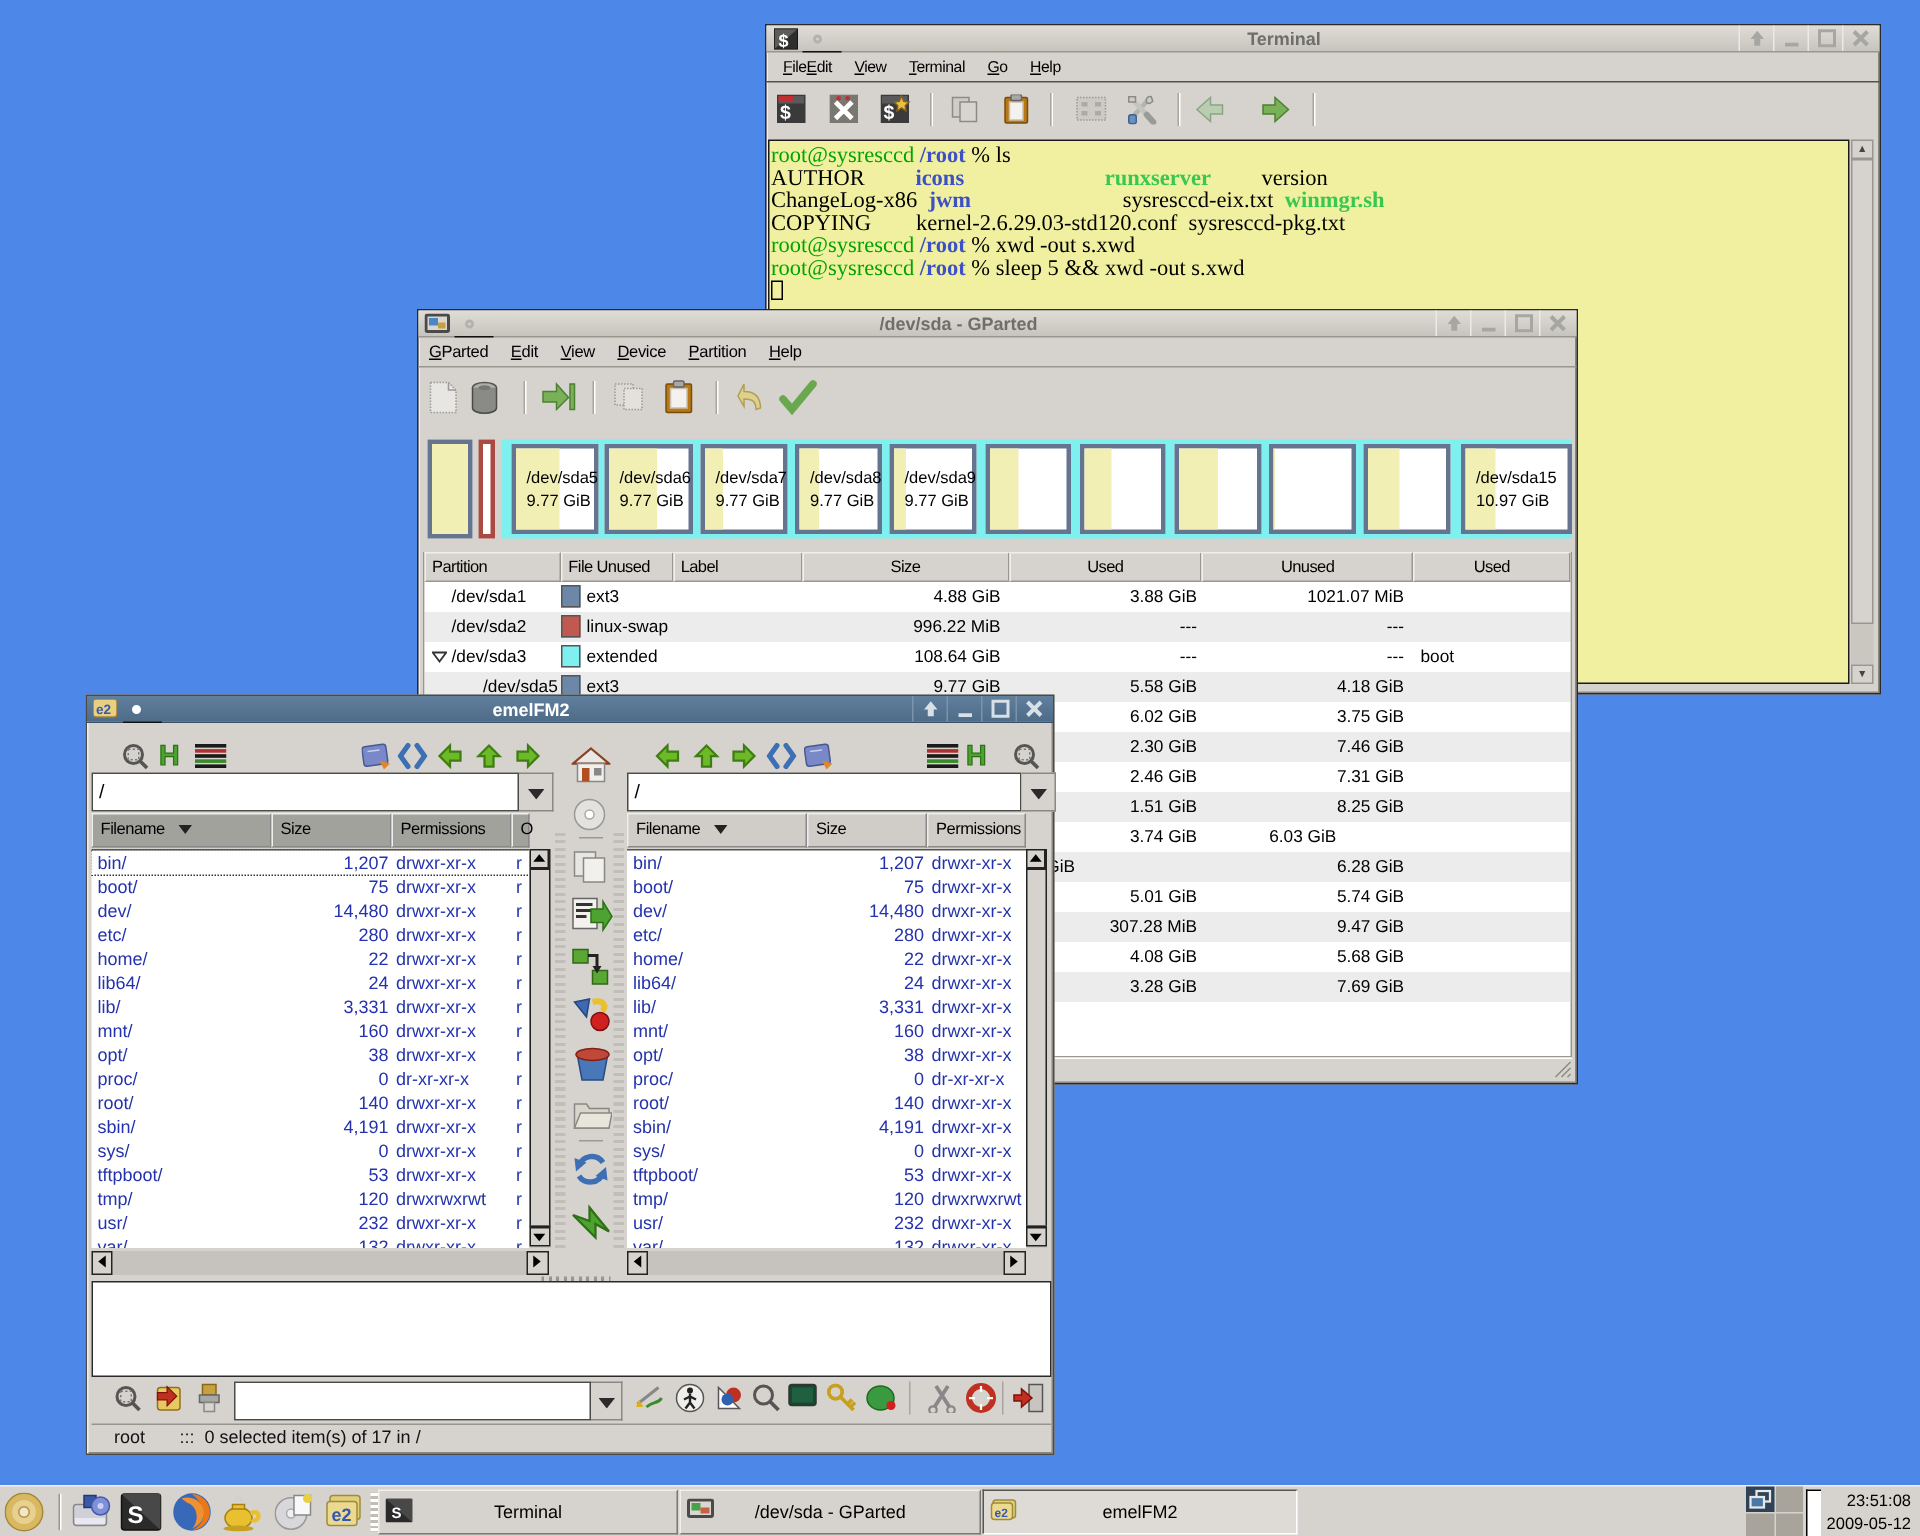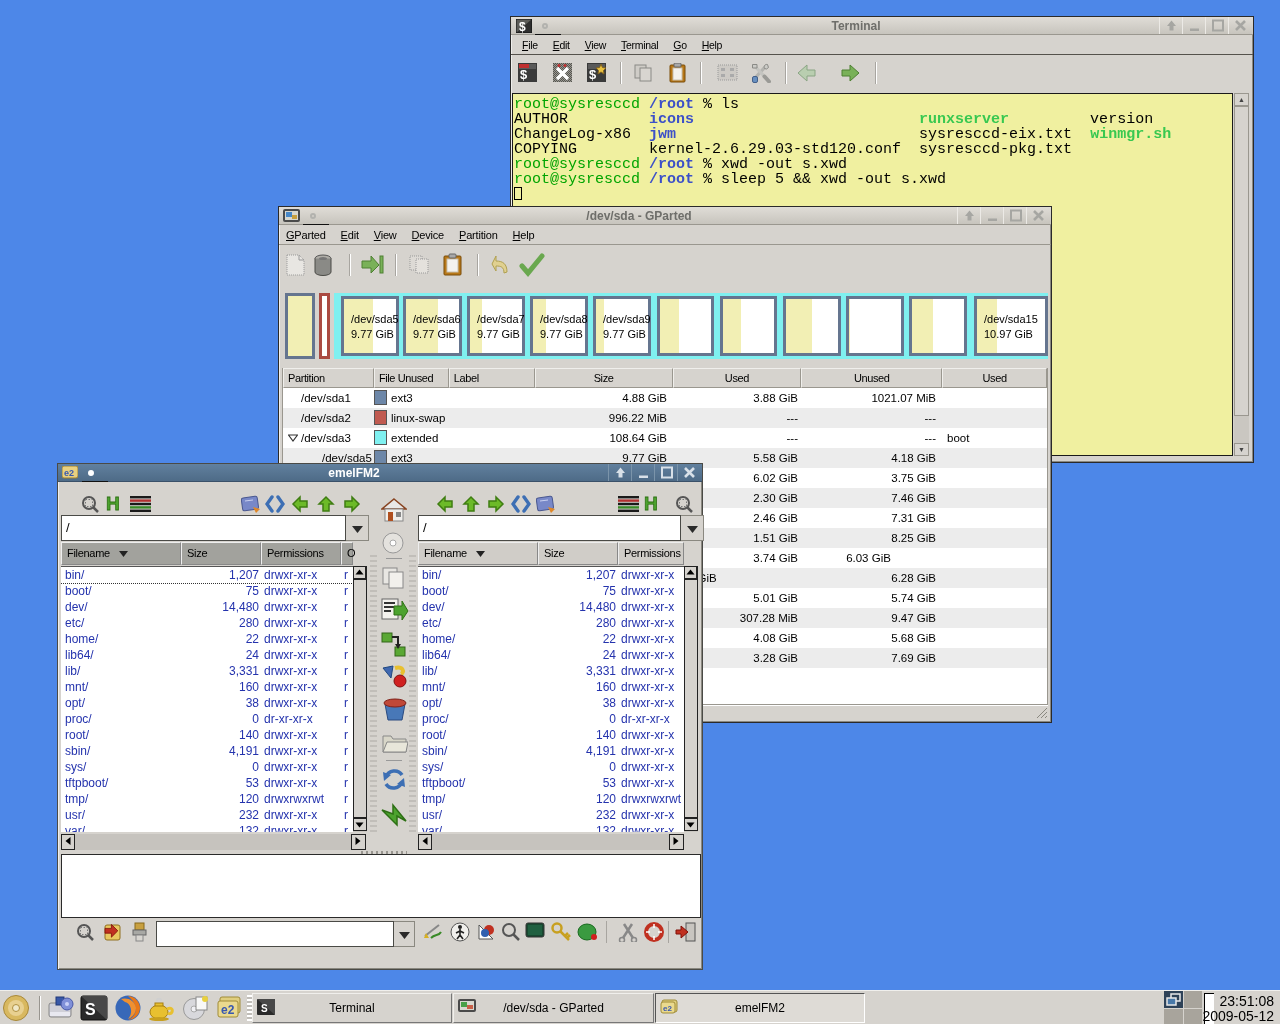--- a/index.html
+++ b/index.html
@@ -3,21 +3,21 @@
 *{margin:0;padding:0;box-sizing:border-box}
 html,body{width:1280px;height:1024px;overflow:hidden}
 body{background:#4d87e8;font-family:"Liberation Sans",sans-serif;position:relative}
 .win{position:absolute;background:#d6d3ce;border:1px solid #2a2a2a;box-shadow:inset 1px 1px 0 #f0efec,inset -1px -1px 0 #8a8880}
 .tbar{height:18px;display:flex;align-items:center;background:linear-gradient(#e0ddd7,#c7c4bd);border-bottom:1px solid #9a978f;position:relative}
 .tbar .ttl{position:absolute;left:44px;right:96px;text-align:center;font-weight:bold;font-size:12px;color:#6e6e6a}
 .tbtns{position:absolute;right:2px;top:0;height:17px;display:flex}
 .tbtn{width:23px;height:17px;border-left:1px solid #eceae6}
 .menu{display:flex;font-size:12px;color:#000;align-items:center}
 .menu u{text-decoration:underline}
-.mono{font-family:Liberation Mono, monospace}
+.mono{font-family:Liberation Serif, serif}
 .abs{position:absolute}
 svg{display:block}
 .gpr{display:flex;height:20px;line-height:20px;font-size:11.5px;white-space:nowrap}
 .ehdr{position:absolute;top:0;height:23px;border:1px solid #888;border-top-color:#eee;border-left-color:#eee;font-size:11px;letter-spacing:-0.3px;line-height:21px;padding-left:5px;color:#000}
 .erow{height:16px;line-height:16px;font-size:12px;color:#2433ad;white-space:nowrap;position:relative}
 .sep{width:1px;height:22px;background:#a8a5a0;box-shadow:1px 0 0 #fff}
 </style></head>
 <body>
 <div class="win" style="left:510px;top:16px;width:744px;height:447px">
     <div class="tbar">
@@ -49,21 +49,21 @@
           </svg>
         </div>
         <div class="tbtn">
           <svg width="23" height="17">
             <path d="M7 4 L16 13 M16 4 L7 13" stroke="#a6a6a2" stroke-width="2.6"></path>
           </svg>
         </div>
       </div>
 </div>
     <div class="menu" style="height:19px;padding-left:11px;font-size:10.5px;letter-spacing:-0.3px">
-<span style="margin-right:15px"><u>F</u>ile</span>
+<span style=""><u>F</u>ile</span>
       <span style="margin-right:15px"><u>E</u>dit</span>
       <span style="margin-right:15px"><u>V</u>iew</span>
       <span style="margin-right:15px"><u>T</u>erminal</span>
       <span style="margin-right:15px"><u>G</u>o</span>
       <span><u>H</u>elp</span>
 </div>
     <div style="height:1px;background:#55524c"></div>
     <div style="height:36px;position:relative">
       <div class="abs" style="left:7px;top:8px">
         <svg width="20" height="20">
@@ -1043,20 +1043,21 @@
           </g>
         </svg>
       </div>
       <div class="abs" style="left:607px;top:435px;width:1px;height:22px;background:#a8a5a0"></div>
       <div class="abs" style="left:613px;top:436px">
         <svg width="22" height="20">
           <rect x="12" y="1" width="9" height="18" fill="#c8c5c0" stroke="#555"></rect>
           <polygon points="2,10 9,4 9,8 14,8 14,12 9,12 9,16" fill="#c03020" stroke="#801008" transform="rotate(180 8 10)"></polygon>
         </svg>
       </div>
+      <div class="abs" style="left:0;top:463px;width:640px;height:18px;border-top:1px solid #98958f;font-size:12px;line-height:17px;color:#111"><span style="margin-left:15px">root</span><span style="margin-left:23px">:::&nbsp; 0 selected item(s) of 17 in /</span></div>
     </div>
   </div>
 <div class="abs" style="left:0;top:990px;width:1280px;height:34px;background:#d6d3ce;border-top:1px solid #f0efec">
     <div class="abs" style="left:3px;top:4px">
       <svg width="27" height="27">
         <circle cx="13" cy="13" r="12.5" fill="#d8b860"></circle>
         <circle cx="13" cy="13" r="12.5" fill="none" stroke="#a88838"></circle>
         <circle cx="13" cy="13" r="8" fill="#e8d090"></circle>
         <circle cx="13" cy="13" r="3.5" fill="#f0e8c8" stroke="#b09040"></circle>
       </svg>
@@ -1153,13 +1154,13 @@
         <svg width="19" height="17">
           <rect x="7" y="3" width="9" height="7" fill="none" stroke="#e8e8e8" stroke-width="1.5"></rect>
           <rect x="3" y="7" width="9" height="7" fill="#4878a8" stroke="#e8e8e8" stroke-width="1.5"></rect>
         </svg>
       </div>
 <div class="abs" style="left:20px;top:0;width:18px;height:17px;background:#a8a49c"></div>
 <div class="abs" style="left:0;top:18px;width:19px;height:16px;background:#a8a49c"></div>
 <div class="abs" style="left:20px;top:18px;width:18px;height:16px;background:#a8a49c"></div>
     </div>
     <div class="abs" style="left:1204px;top:2px;width:10px;height:32px;background:#fff;border:1px solid #000;border-right:none"></div>
-    <div class="abs" style="right:6px;top:3px;text-align:right;font-size:14px;line-height:15px;color:#000">23:51:08<br>2009-05-12</div>
+    <div class="abs" style="right:6px;top:3px;text-align:right;font-size:11px;line-height:15px;color:#000">23:51:08<br>2009-05-12</div>
   </div>
 </body></html>

